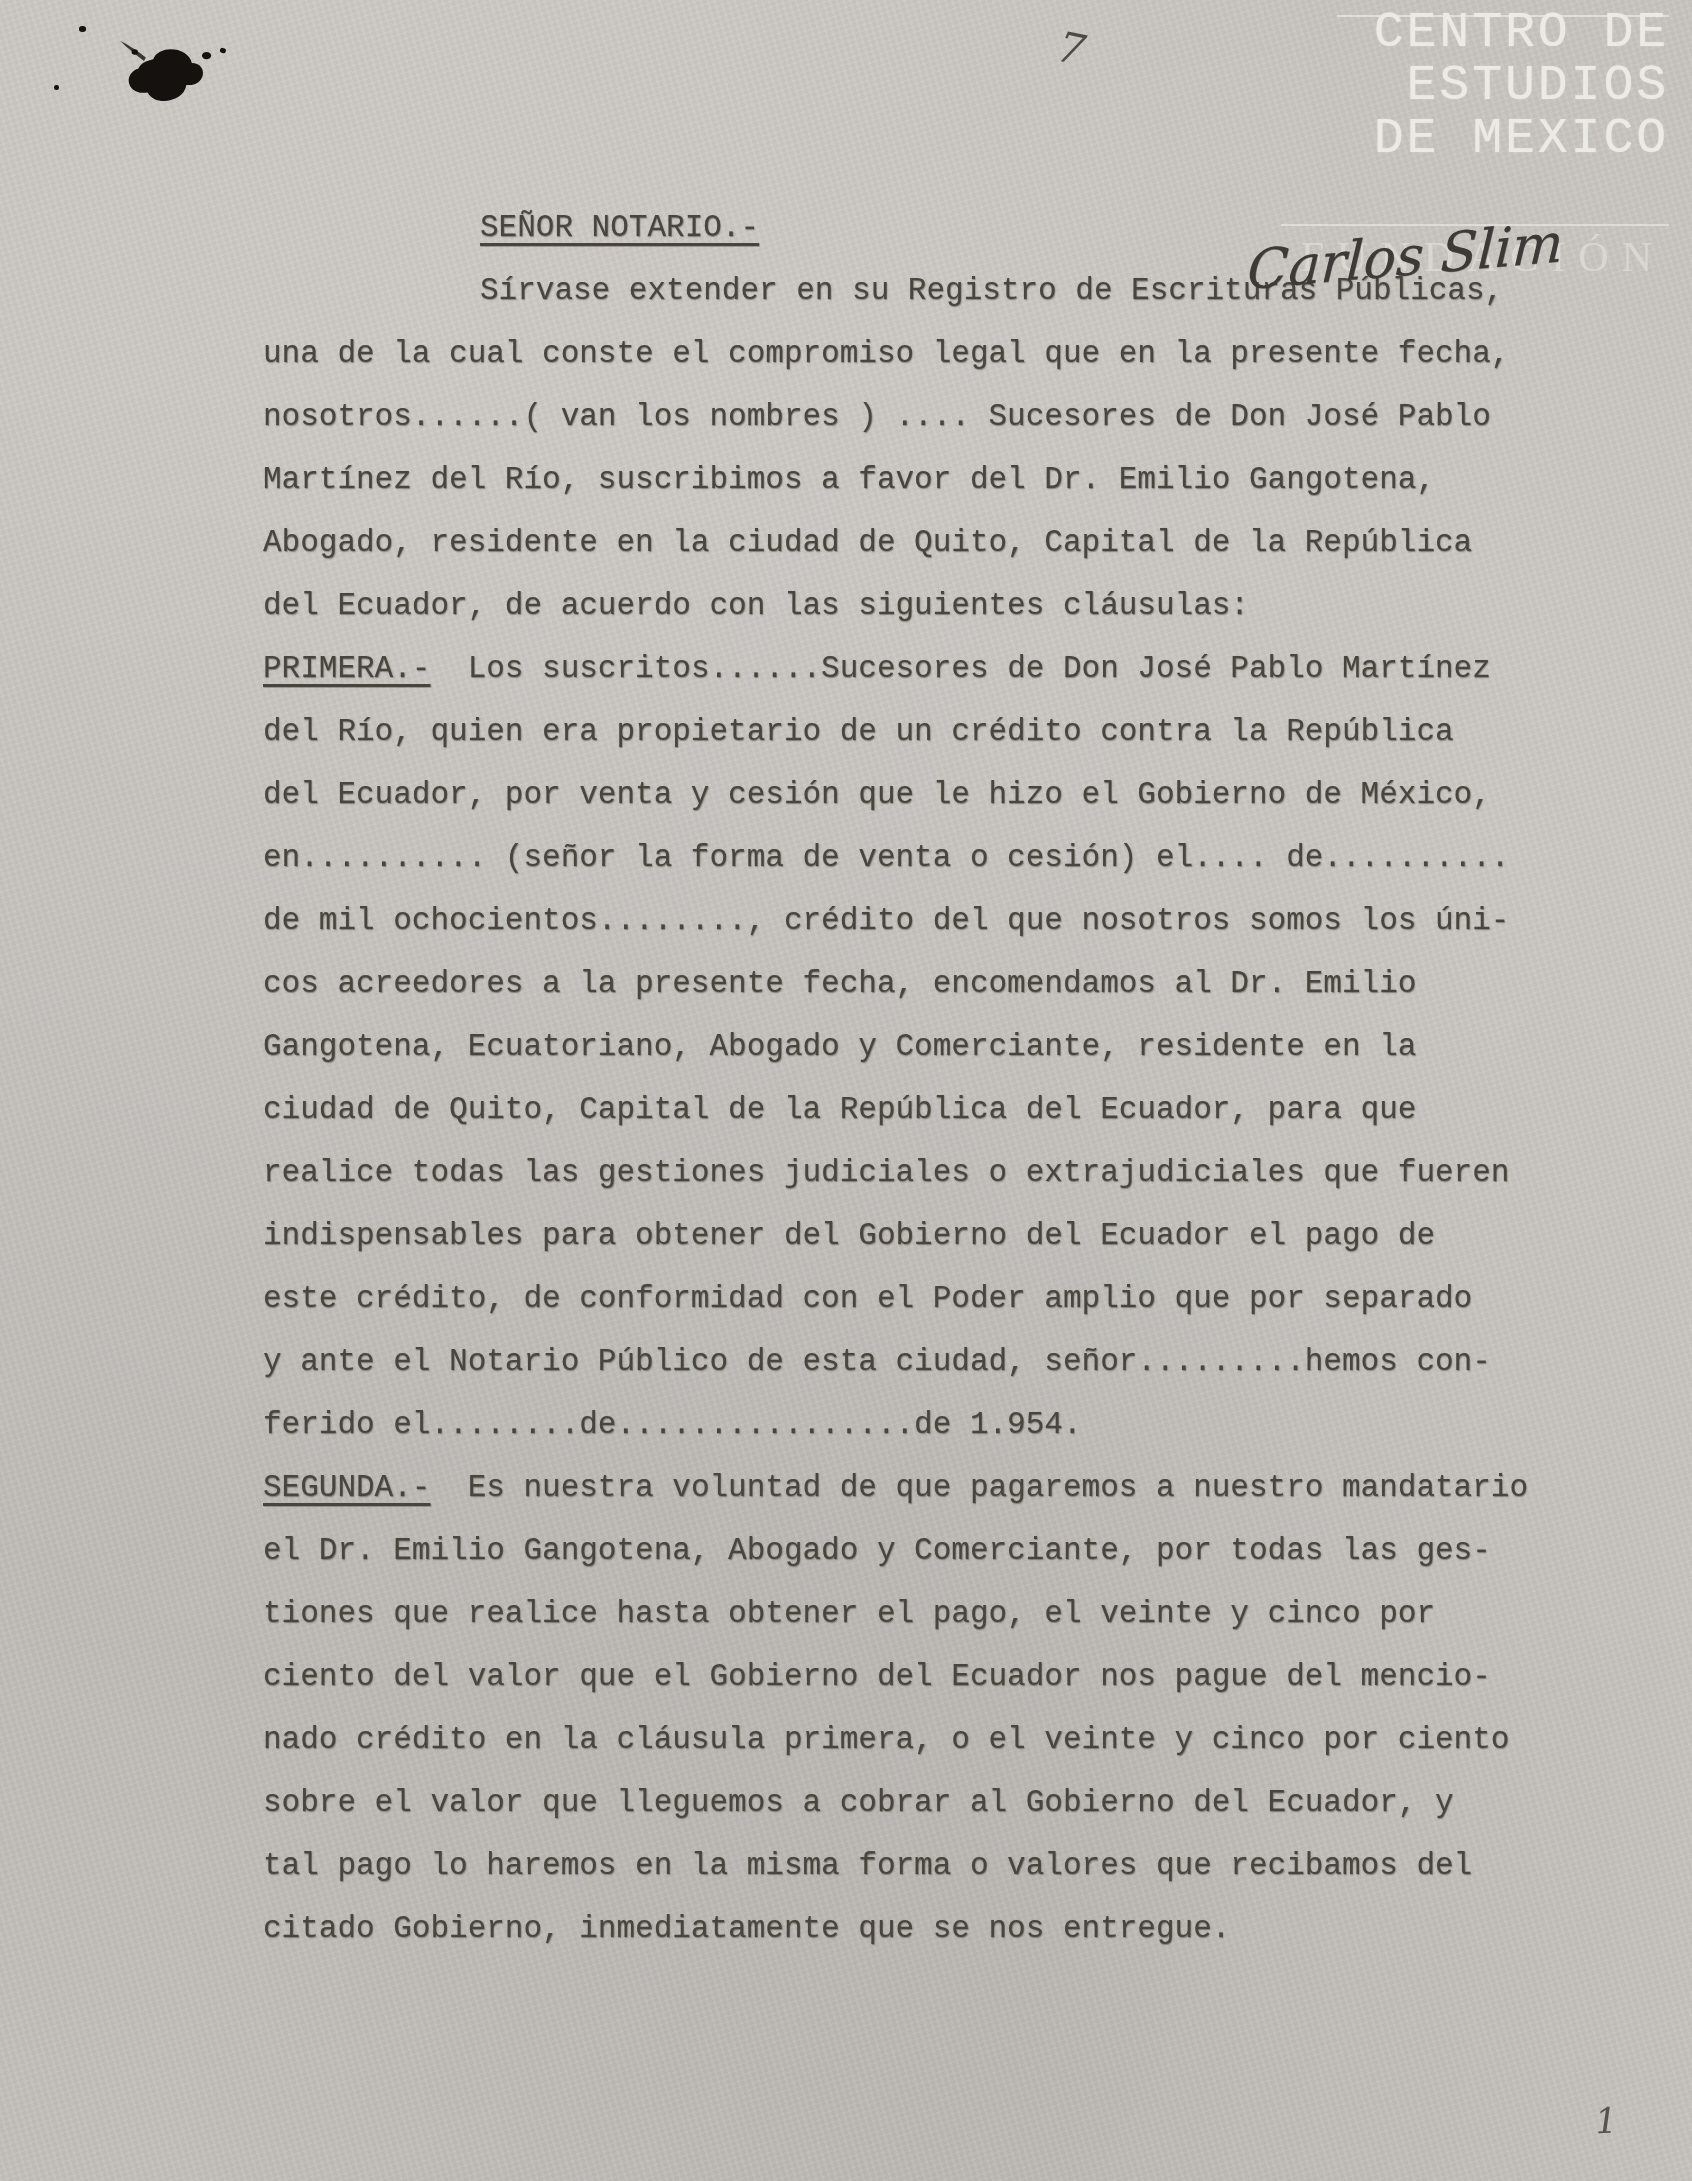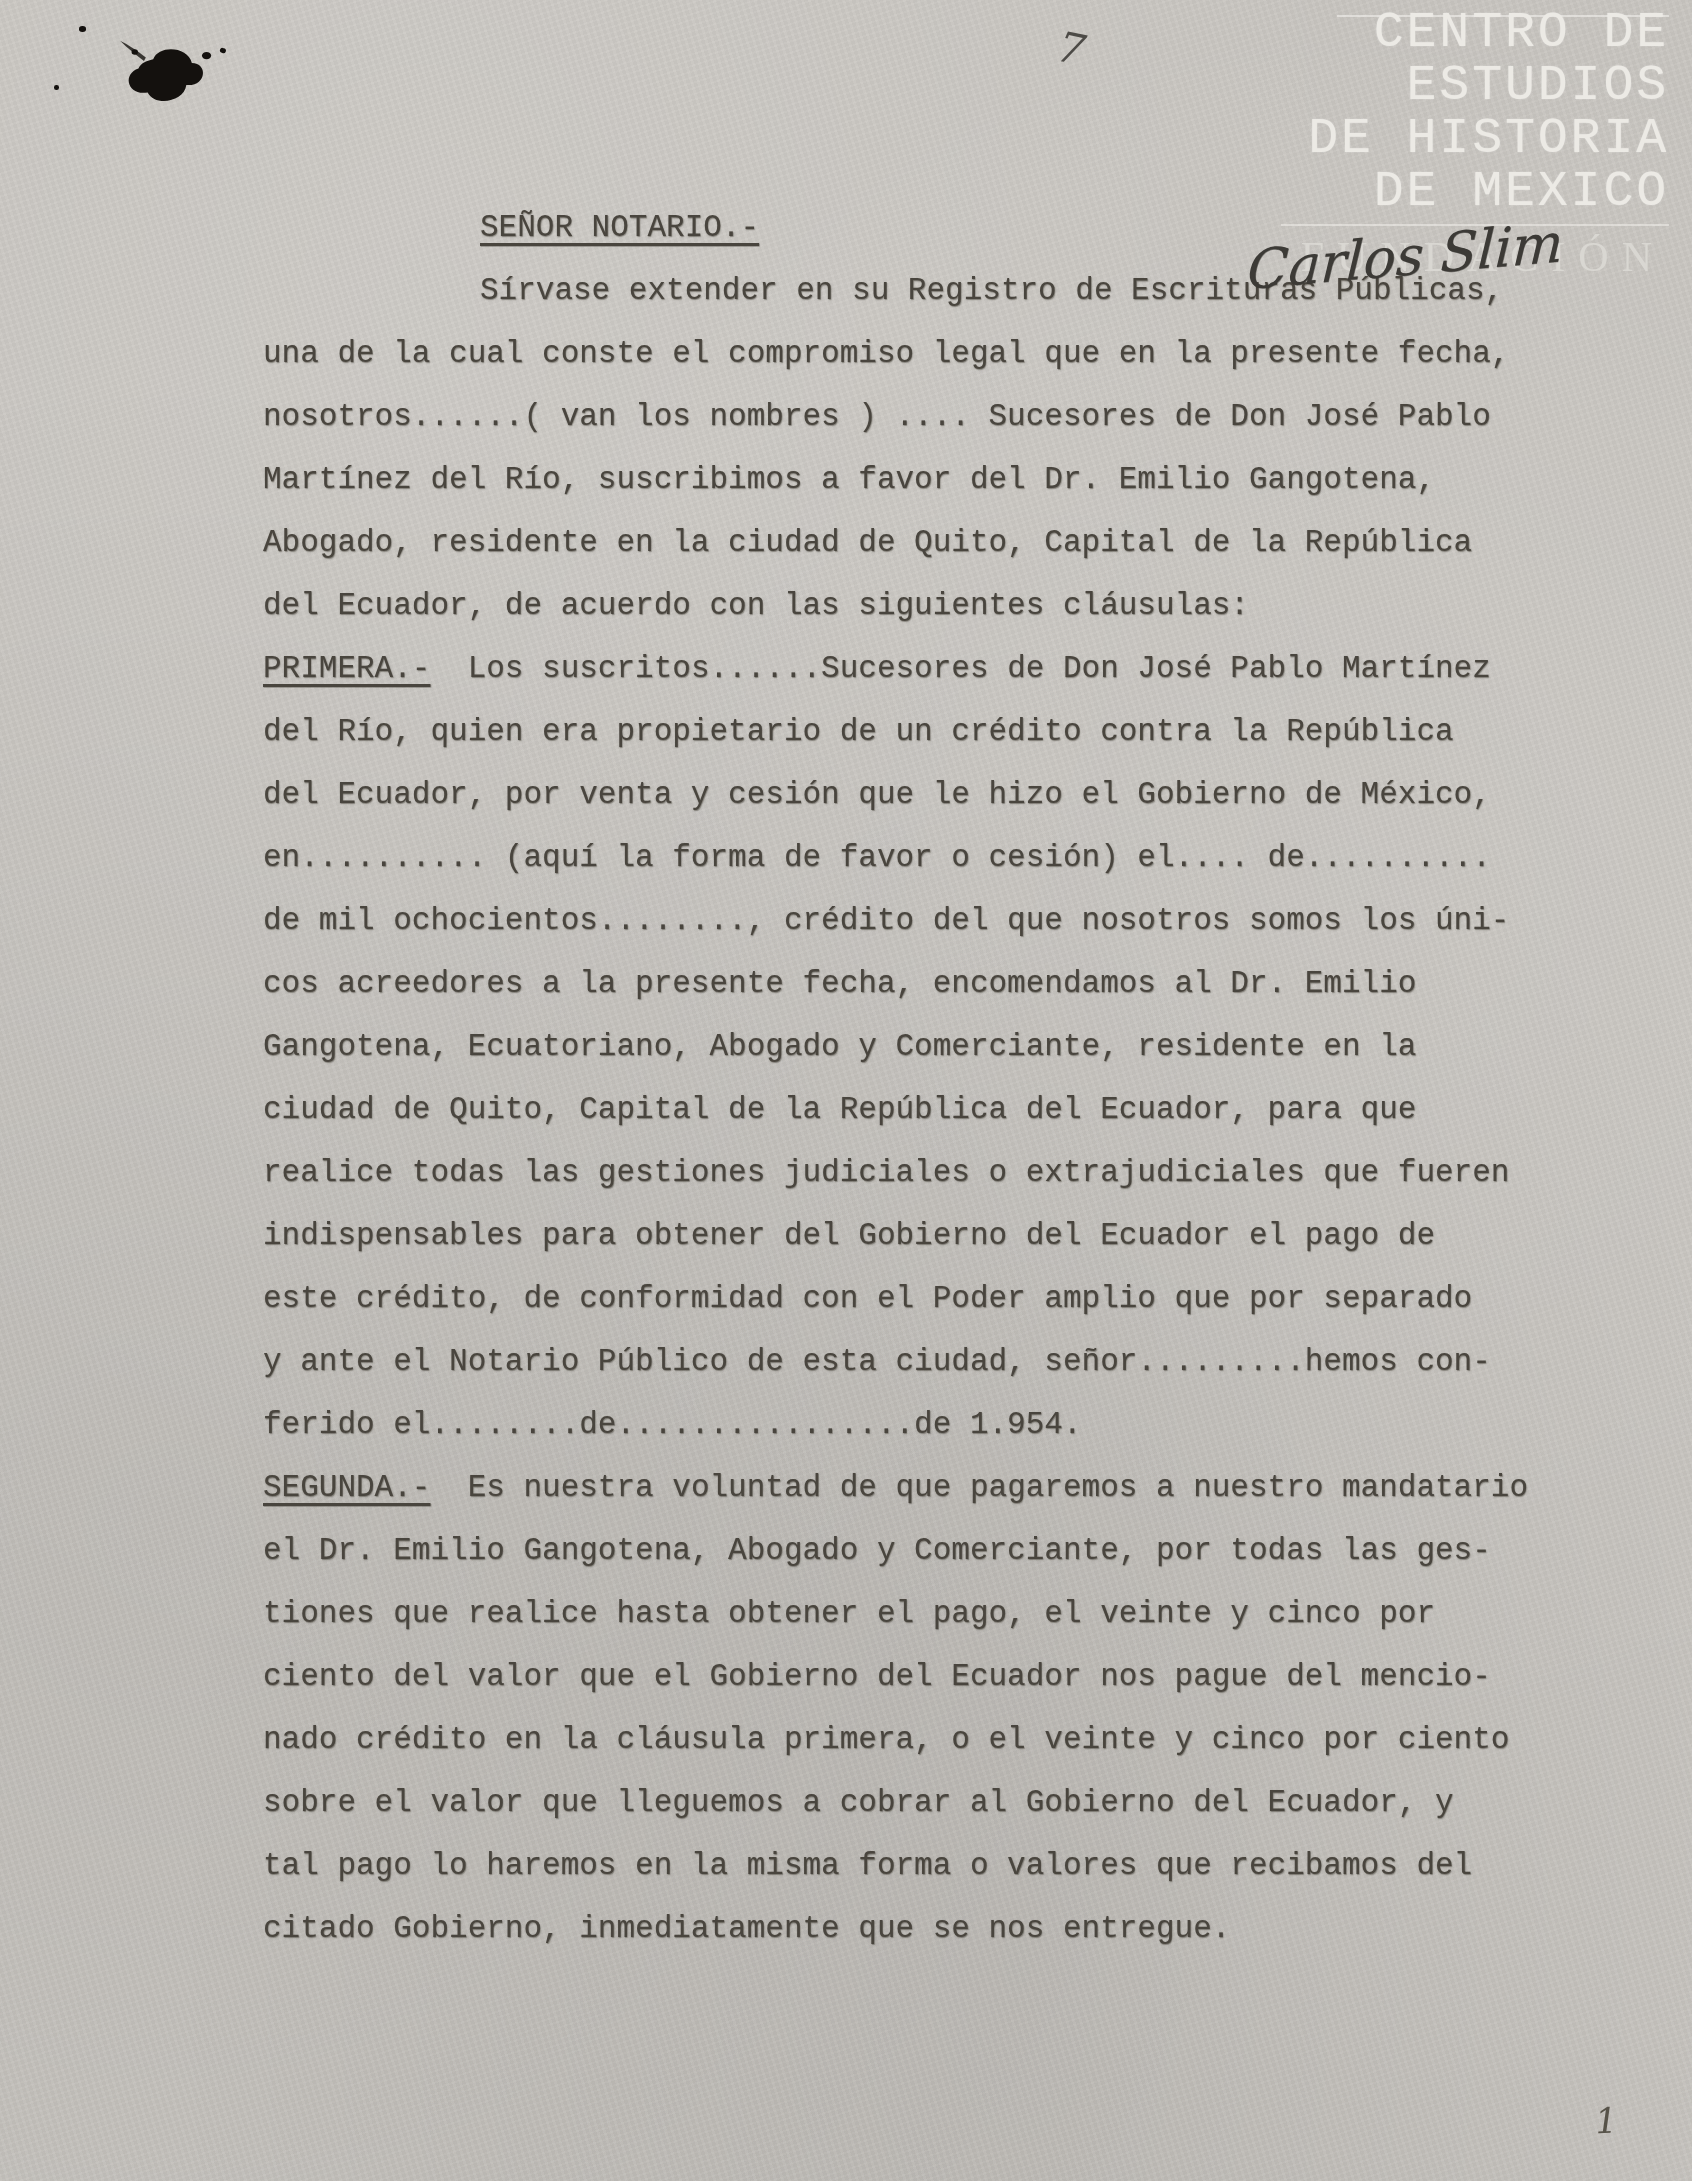--- a/index.html
+++ b/index.html
@@ -151,21 +151,20 @@
 </style>
 </head>
 <body>
 
 <div class="page">
 
   <div class="wm-rule-top"></div>
   <div class="watermark">
     <div class="wm-line">CENTRO DE</div>
     <div class="wm-line">ESTUDIOS</div>
-    <div class="wm-line">DE HISTORIA</div>
     <div class="wm-line">DE MEXICO</div>
   </div>
   <div class="wm-rule-mid"></div>
   <div class="wm-foundation">FUNDACIÓN</div>
   <div class="signature">Carlos Slim</div>
 
   <div class="hand-mark">7</div>
   <div class="page-number">1</div>
 
   <svg class="ink-blot" viewBox="0 0 118 88" aria-hidden="true">
@@ -191,21 +190,21 @@
           <div class="line">Abogado, residente en la ciudad de Quito, Capital de la República</div>
           <div class="line">del Ecuador, de acuerdo con las siguientes cláusulas:</div>
         </div>
     </div>
 
     <div class="para">
       <div class="line"><span class="u">PRIMERA.-</span><span>  Los suscritos......Sucesores de Don José Pablo Martínez</span></div>
       <div>
           <div class="line">del Río, quien era propietario de un crédito contra la República</div>
           <div class="line">del Ecuador, por venta y cesión que le hizo el Gobierno de México,</div>
-          <div class="line">en.......... (aquí la forma de favor o cesión) el.... de..........</div>
+          <div class="line">en.......... (señor la forma de venta o cesión) el.... de..........</div>
           <div class="line">de mil ochocientos........, crédito del que nosotros somos los úni-</div>
           <div class="line">cos acreedores a la presente fecha, encomendamos al Dr. Emilio</div>
           <div class="line">Gangotena, Ecuatoriano, Abogado y Comerciante, residente en la</div>
           <div class="line">ciudad de Quito, Capital de la República del Ecuador, para que</div>
           <div class="line">realice todas las gestiones judiciales o extrajudiciales que fueren</div>
           <div class="line">indispensables para obtener del Gobierno del Ecuador el pago de</div>
           <div class="line">este crédito, de conformidad con el Poder amplio que por separado</div>
           <div class="line">y ante el Notario Público de esta ciudad, señor.........hemos con-</div>
           <div class="line">ferido el........de................de 1.954.</div>
         </div>

